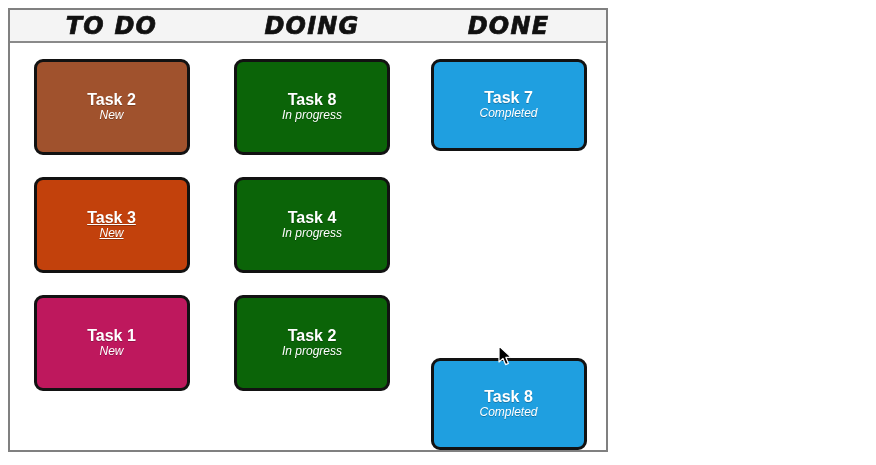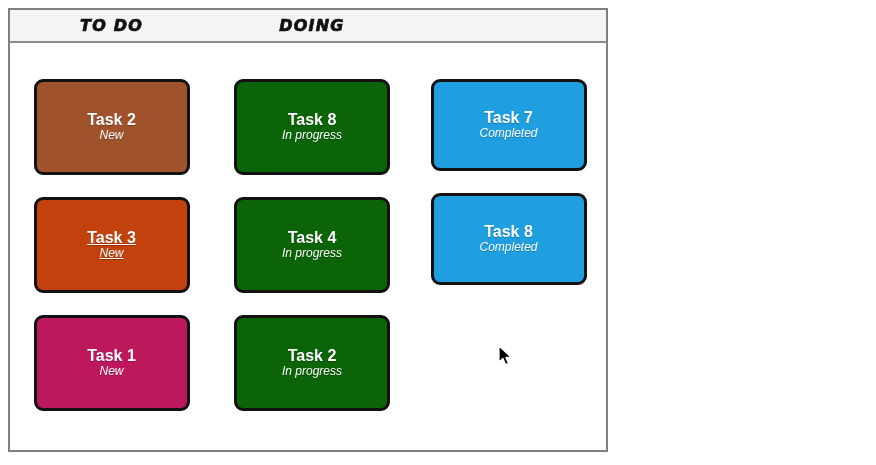--- a/index.html
+++ b/index.html
@@ -40,52 +40,52 @@
     display: flex;
     align-items: center;
   }
   .col-head {
     flex: 0 0 auto;
     text-align: center;
     color: #111111;
     font-family: "DejaVu Sans", sans-serif;
     font-weight: bold;
     font-style: italic;
-    font-size: 16px;
+    font-size: 24px;
     letter-spacing: 1.2px;
     line-height: 1;
     -webkit-text-stroke: 0.7px #111111;
     text-transform: uppercase;
     user-select: none;
   }
   .col-head.c1 { width: 203px; }
   .col-head.c2 { width: 198px; }
   .col-head.c3 { width: 195px; }
 
   
   #board-body {
     position: absolute;
     left: 0;
     top: 33px;
     right: 0;
     bottom: 0;
     display: flex;
-    padding-top: 36px;
+    padding-top: 16px;
     box-sizing: border-box;
   }
   .column {
     flex: 0 0 auto;
     display: flex;
     flex-direction: column;
     align-items: center;
     gap: 22px;
   }
   .column.c1 { width: 203px; }
   .column.c2 { width: 198px; }
-  .column.c3 { width: 195px; }
+  .column.c3 { width: 195px; justify-content: space-between; }
 
   
   .card {
     box-sizing: border-box;
     width: 156px;
     height: 96px;
     border: 3px solid #121212;
     border-radius: 9px;
     display: flex;
     flex-direction: column;
@@ -122,20 +122,21 @@
   }
 </style>
 </head>
 <body>
 
 <div id="board">
 
   <div id="board-header">
     <div class="col-head c1">TO DO</div>
     <div class="col-head c2">DOING</div>
+    <div class="col-head c3">DONE</div>
   </div>
 
   <div id="board-body">
 
     <div class="column c1">
       <div class="card" style="background-color: rgb(160, 82, 45);">
         <div class="card-title">Task 2</div>
         <div class="card-status">New</div>
       </div>
       <div class="card" style="background-color: #c2410c; text-decoration: underline;">

